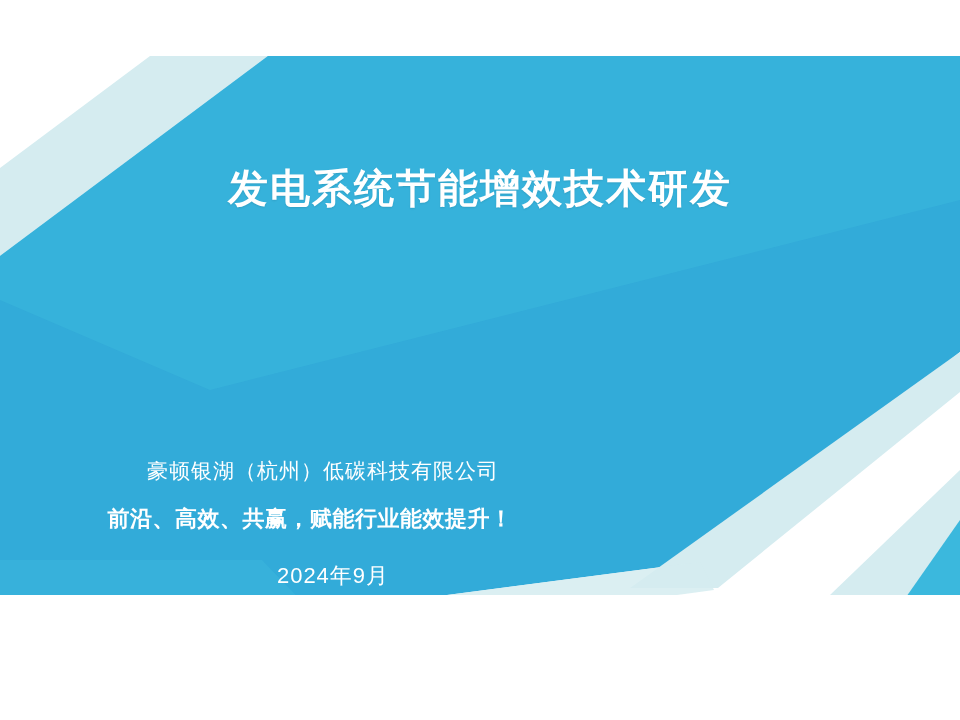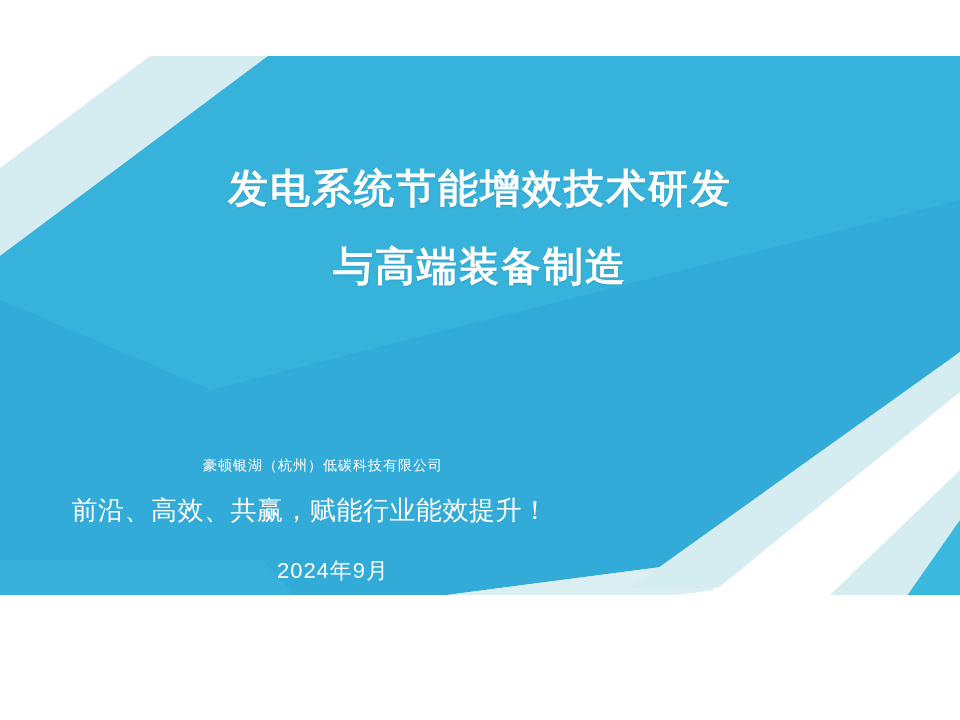--- a/index.html
+++ b/index.html
@@ -63,32 +63,32 @@
     position: absolute;
     left: 0;
     top: 455px;
     width: 620px;
     text-align: center;
   }
 
   .org-name {
     display: block;
     color: #ffffff;
-    font-size: 14px;
+    font-size: 21px;
     font-weight: normal;
     letter-spacing: 1px;
     line-height: 1.5;
     margin-left: 26px;
   }
 
   .slogan {
     display: block;
     color: #ffffff;
-    font-size: 26px;
-    font-weight: normal;
+    font-size: 22px;
+    font-weight: bold;
     letter-spacing: 0.5px;
     line-height: 1.5;
     margin-top: 15px;
   }
 
   .slide-date {
     display: block;
     color: #ffffff;
     font-size: 22px;
     font-weight: normal;
@@ -125,21 +125,20 @@
     <polygon points="960,520 960,720 820,720" fill="#3bb8dd"></polygon>
 
     <polygon points="912,640 930,672 948,648 960,668 960,720 840,720" fill="#2b9fdb"></polygon>
 
   </svg>
 
   <div class="text-layer">
 
     <div class="title-block">
       <span class="title-line line-1">发电系统节能增效技术研发</span>
-      <span class="title-line line-2">与高端装备制造</span>
     </div>
 
     <div class="footer-block">
       <span class="org-name">豪顿银湖（杭州）低碳科技有限公司</span>
       <span class="slogan">前沿、高效、共赢，赋能行业能效提升！</span>
       <span class="slide-date">2024年9月</span>
     </div>
 
   </div>
 

